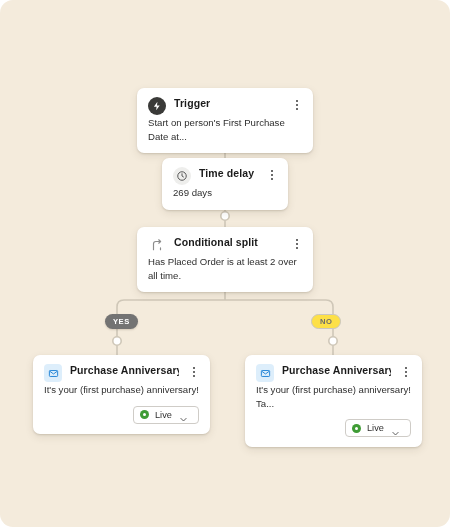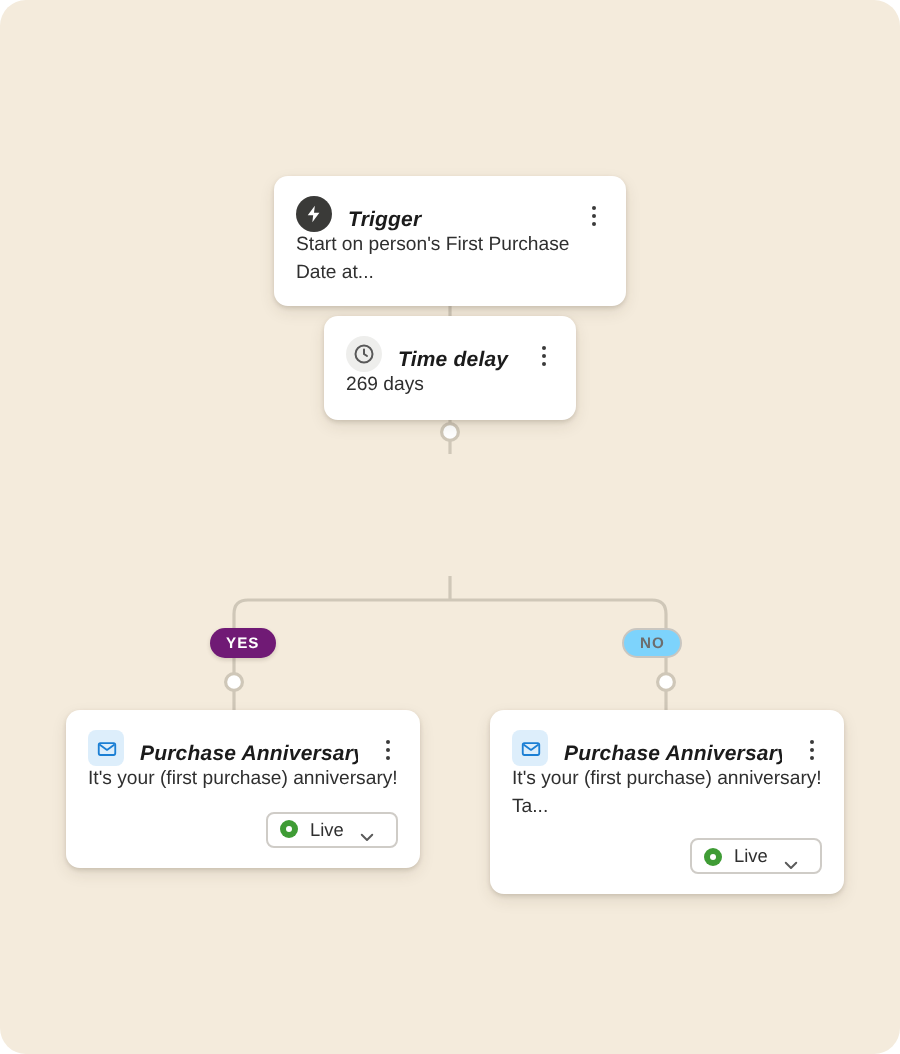--- a/index.html
+++ b/index.html
@@ -35,25 +35,24 @@
   .card {
     position: absolute;
     background: #ffffff;
     border-radius: 7px;
     box-shadow: 0 1px 2px rgba(60,45,25,0.16), 0 3px 8px rgba(60,45,25,0.10);
     box-sizing: border-box;
     padding: 9px 11px 10px 11px;
   }
   .card-head {
     display: flex;
-    align-items: flex-end;
+    align-items: flex-start;
     gap: 8px;
     position: relative;
     min-height: 19px;
-    font-style: italic;
   }
   .card-title {
     font-size: 10.5px;
     font-weight: bold;
     color: #1b1b1b;
     letter-spacing: 0.1px;
     white-space: nowrap;
     overflow: hidden;
     flex: 1;
   }
@@ -118,27 +117,27 @@
     font-size: 7.6px;
     font-weight: bold;
     letter-spacing: 0.5px;
     display: flex;
     align-items: center;
     justify-content: center;
     box-sizing: border-box;
   }
   #badge-yes {
     left: 105px; top: 314px;
-    background: #701a75;
+    background: #737373;
     color: #ffffff;
     box-shadow: 0 1px 2px rgba(60,45,25,0.18);
   }
   #badge-no {
     left: 311px; top: 314px;
-    background: #7dd3fc;
+    background: #fde047;
     color: #6d6d6d;
     border: 1px solid #c9c6c0;
   }
 
   
   .live-row {
     display: flex;
     justify-content: flex-end;
     margin-top: 9px;
   }
@@ -234,20 +233,38 @@
       <span class="card-title">Time delay</span>
       <span class="kebab">
         <i></i>
           <i></i>
           <i></i>
       </span>
     </div>
     <div class="card-body">269 days</div>
   </div>
 
+  <div class="card" id="card-split">
+    <div class="card-head">
+      <span class="chip plain">
+        <svg width="14" height="14" viewBox="0 0 24 24" fill="none" stroke="#8c8c8c" stroke-width="2" stroke-linecap="round" stroke-linejoin="round">
+          <path d="M6 20V10a4 4 0 0 1 4-4h8"></path>
+          <path d="M15 3l3.2 3L15 9"></path>
+          <path d="M18 20v-3"></path>
+        </svg>
+      </span>
+      <span class="card-title">Conditional split</span>
+      <span class="kebab">
+        <i></i>
+          <i></i>
+          <i></i>
+      </span>
+    </div>
+    <div class="card-body">Has Placed Order is at least 2 over all time.</div>
+  </div>
 
   <div class="badge" id="badge-yes">YES</div>
   <div class="badge" id="badge-no">NO</div>
 
   <div class="card" id="card-email-yes">
     <div class="card-head">
       <span class="chip mail">
         <svg width="11" height="11" viewBox="0 0 24 24" fill="none" stroke="#1b7fd4" stroke-width="2" stroke-linejoin="round">
           <rect x="3" y="5.5" width="18" height="13" rx="1.8"></rect>
           <path d="M3.8 7L12 13L20.2 7"></path>

